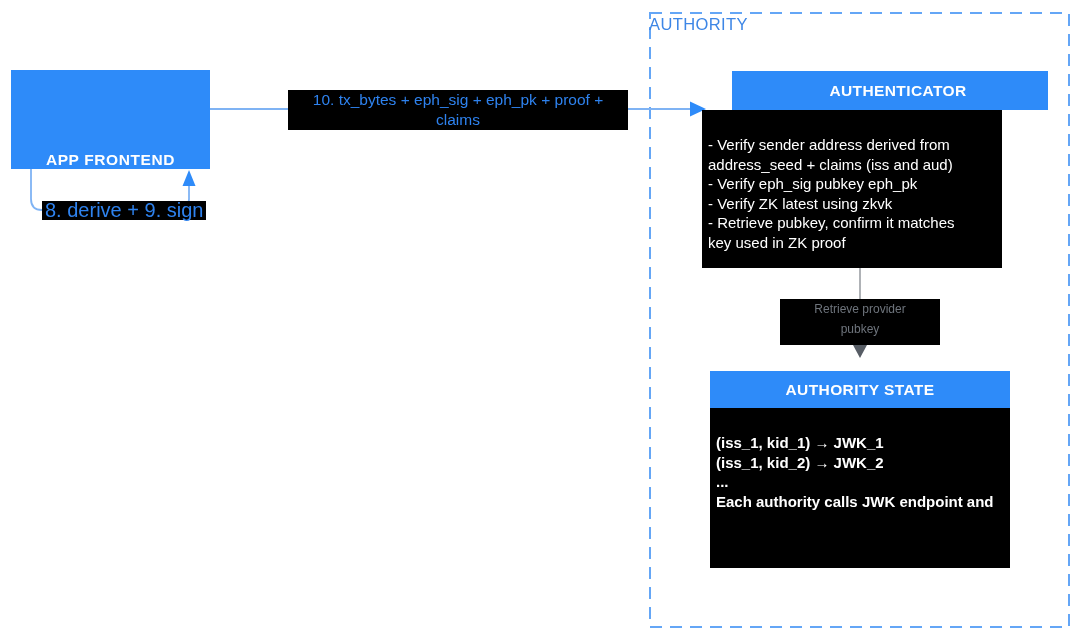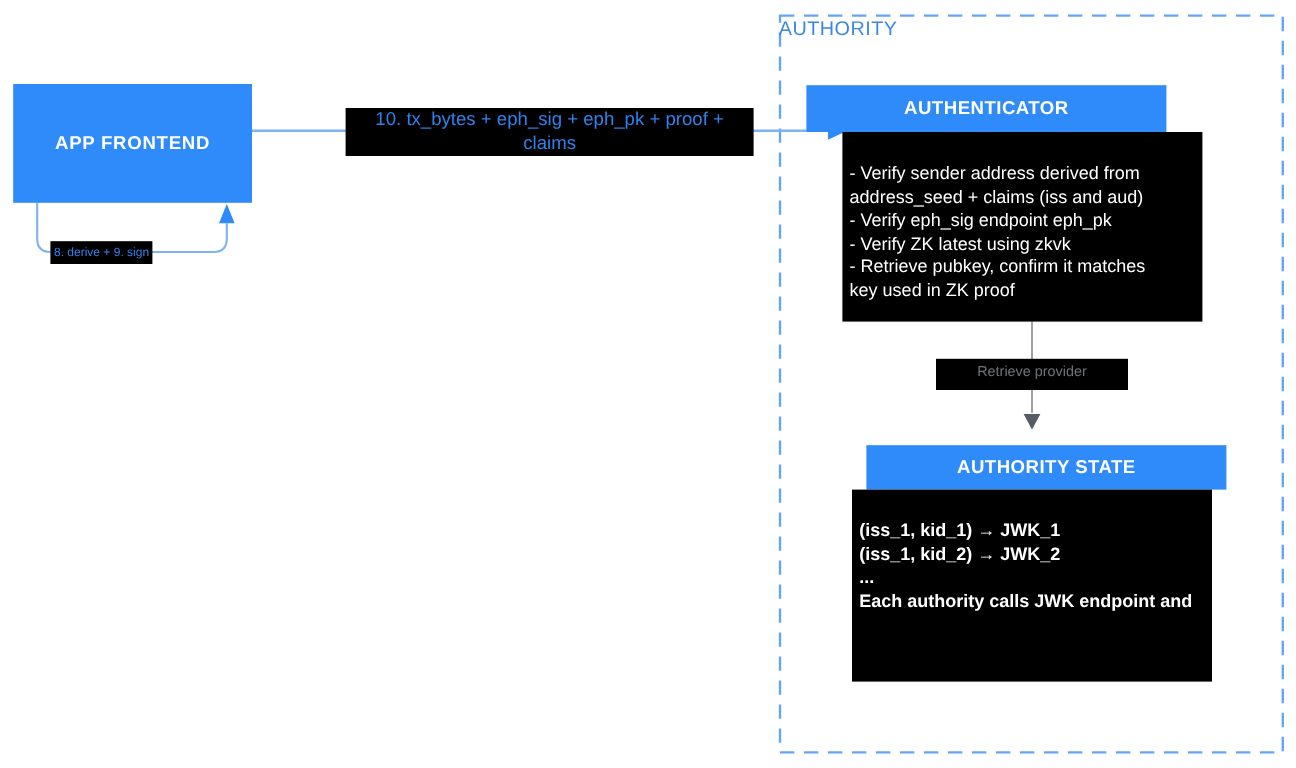--- a/index.html
+++ b/index.html
@@ -10,21 +10,21 @@
     position: relative;
     overflow: hidden;
   }
   #diagram { position: absolute; inset: 0; width: 1080px; height: 640px; }
   #connector-layer { position: absolute; left: 0; top: 0; z-index: 0; }
 
   .node-box {
     position: absolute;
     background: #2E8BF9;
     color: #ffffff;
-    display: flex; align-items: center; justify-content: center;
+    display: flex; align-items: flex-end; justify-content: center;
     z-index: 2;
   }
   #app-frontend {
     left: 11px; top: 70px; width: 199px; height: 99px;
     font-size: 15.5px; font-weight: 600; letter-spacing: 0.6px;
   }
 
   .group-label {
     position: absolute;
     left: 649px; top: 15px; width: 421px;
@@ -34,22 +34,22 @@
   }
 
   .panel-header {
     position: absolute;
     width: 300px;
     background: #2E8BF9; color: #ffffff;
     display: flex; align-items: center; justify-content: center;
     font-size: 15.5px; font-weight: 600; letter-spacing: 0.4px;
     z-index: 2;
   }
-  #authenticator-header { left: 672px; top: 71px; height: 39px; }
-  #authority-state-header { left: 710px; top: 371px; height: 37px; margin-left: 12px; }
+  #authenticator-header { left: 732px; top: 71px; height: 39px; padding-left: 16px; }
+  #authority-state-header { left: 710px; top: 371px; height: 37px; }
 
   .panel-body {
     position: absolute;
     width: 288px;
     background: #000000; color: #ffffff;
     padding: 25px 6px 0 6px;
     font-size: 15px; font-weight: 500;
     z-index: 2;
   }
   #authenticator-body { left: 680px; top: 110px; height: 133px; margin-left: 22px; }
@@ -62,21 +62,21 @@
     text-align: center;
     z-index: 3;
     white-space: nowrap;
   }
   #tx-label {
     left: 288px; top: 90px; width: 340px;
     color: #2E82EE; font-size: 15.5px; line-height: 20px;
   }
   #derive-label {
     left: 42px; top: 201px; padding: 0 3px;
-    color: #2E82EE; font-size: 10px; line-height: 19px;
+    color: #2E82EE; font-size: 20px; line-height: 19px;
   }
   #retrieve-label {
     left: 780px; top: 299px; width: 160px; padding-bottom: 6px;
     color: #6E747C; font-size: 12px; line-height: 20px;
   }
 </style>
 </head>
 <body>
 
 <div id="diagram">
@@ -100,21 +100,21 @@
   </div>
 
   <div class="group-label">AUTHORITY</div>
 
   <div id="authenticator-header" class="panel-header">
     <span>AUTHENTICATOR</span>
   </div>
   <div id="authenticator-body" class="panel-body">
     <div class="panel-line">- Verify sender address derived from</div>
     <div class="panel-line">address_seed + claims (iss and aud)</div>
-    <div class="panel-line">- Verify eph_sig endpoint eph_pk</div>
+    <div class="panel-line">- Verify eph_sig pubkey eph_pk</div>
     <div class="panel-line">- Verify ZK latest using zkvk</div>
     <div class="panel-line">- Retrieve pubkey, confirm it matches</div>
     <div class="panel-line">key used in ZK proof</div>
   </div>
 
   <div id="authority-state-header" class="panel-header">
     <span>AUTHORITY STATE</span>
   </div>
   <div id="authority-state-body" class="panel-body">
     <div class="panel-line">(iss_1, kid_1) → JWK_1</div>
@@ -125,15 +125,16 @@
 
   <div id="tx-label" class="edge-label">
     <div>10. tx_bytes + eph_sig + eph_pk + proof +</div>
     <div>claims</div>
   </div>
 
   <div id="derive-label" class="edge-label">8. derive + 9. sign</div>
 
   <div id="retrieve-label" class="edge-label">
     <div>Retrieve provider</div>
+    <div>pubkey</div>
   </div>
 
 </div>
 
 </body></html>

